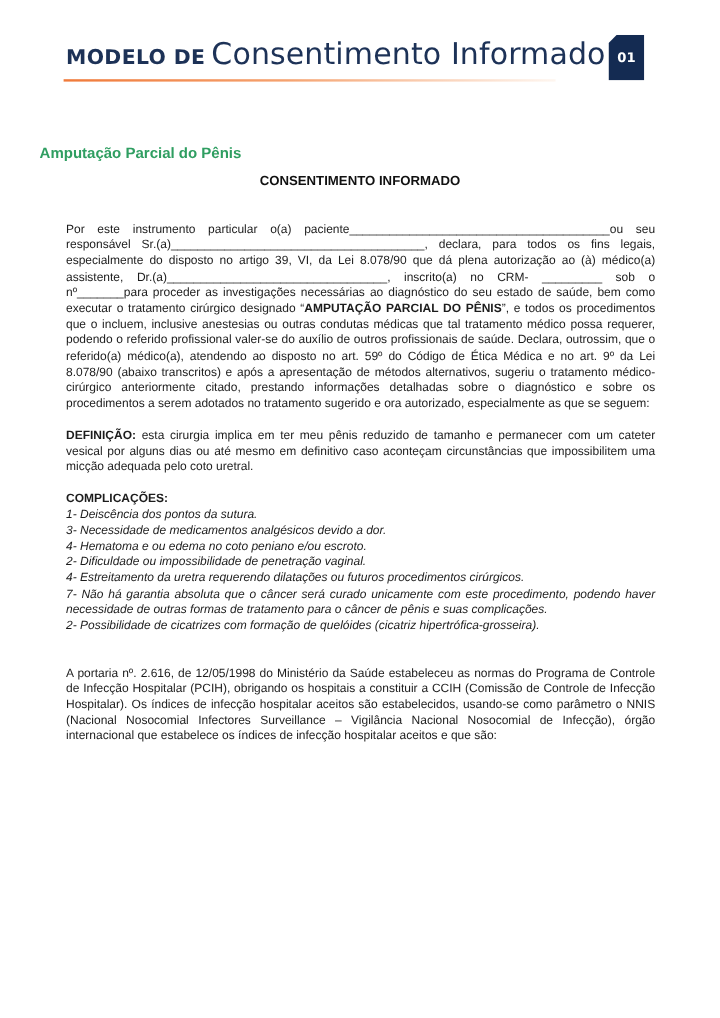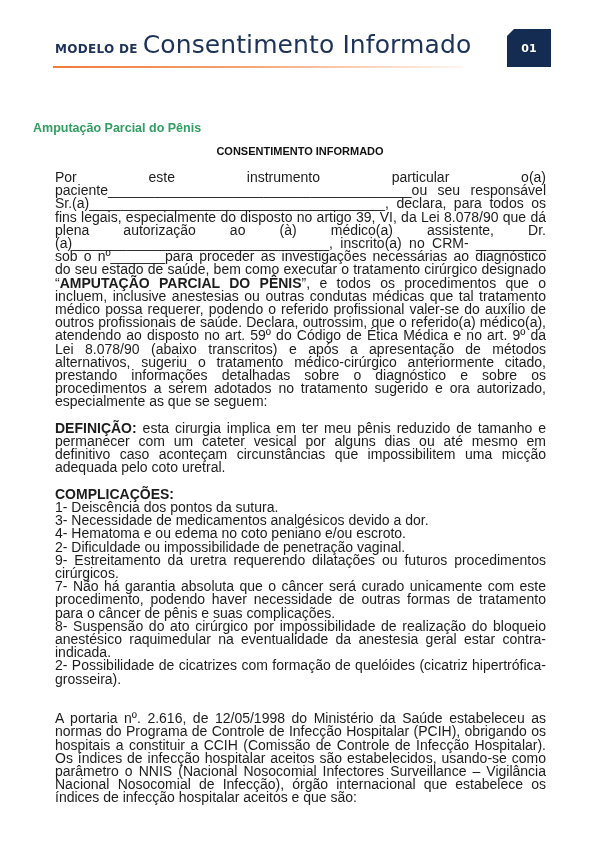--- a/index.html
+++ b/index.html
@@ -1,38 +1,38 @@
 <!DOCTYPE html>
 <html><head>
 <meta charset="utf-8">
 <style>
   html, body { margin: 0; padding: 0; background: #ffffff; }
   body { width: 600px; height: 848px; position: relative; overflow: hidden;
          font-family: "Liberation Sans", sans-serif; color: #1a1a1a; }
   .header { position: absolute; left: 0; top: 0; width: 600px; height: 90px; }
   .brand { position: absolute; left: 55px; top: 30px; white-space: nowrap; color: #1d3257; }
-  .brand .small { font-family: "DejaVu Sans", sans-serif; font-weight: bold; font-size: 12px;
+  .brand .small { font-family: "DejaVu Sans", sans-serif; font-weight: bold; font-size: 17px;
                   letter-spacing: 0.3px; vertical-align: baseline; margin-right: 5px; }
   .brand .big { font-family: "DejaVu Sans", sans-serif; font-size: 25px; font-weight: normal;
                 letter-spacing: 0.1px; vertical-align: baseline; }
   .underline { position: absolute; left: 53px; top: 66px; width: 410px; height: 1.5px;
                background: linear-gradient(to right, #f07a3a 0%, #f5a26f 45%, rgba(250,210,180,0.2) 100%); }
-  .badge { position: absolute; left: 507px; top: 29px; width: 44px; height: 38px; background: #142b52;
+  .badge { position: absolute; left: 507px; top: 29px; width: 30px; height: 38px; background: #142b52;
            clip-path: polygon(7px 0, 100% 0, 100% 100%, 0 100%, 0 7px);
            color: #ffffff; font-family: "DejaVu Sans", sans-serif; font-weight: bold; font-size: 11px;
            display: flex; align-items: center; justify-content: center; }
   .doc-title { position: absolute; left: 33px; top: 121px; font-size: 12.5px; font-weight: bold; color: #2f9e61; }
   .doc-heading { position: absolute; left: 0; width: 600px; top: 145px; text-align: center;
                  font-size: 11px; font-weight: bold; color: #111; }
-  .content { position: absolute; left: 55px; top: 171px; width: 491px; font-size: 14px; line-height: 13.2px;
+  .content { position: absolute; left: 55px; top: 185px; width: 491px; font-size: 10px; line-height: 13.2px;
              color: #1c1c1c; }
   .content p { margin: 0; text-align: justify; }
   .gap { height: 13.2px; }
   .b { font-weight: bold; }
-  .list-item { margin: 0; text-align: justify; }
+  .list-item { margin: 0; text-align: justify; font-style: italic; }
 </style>
 </head>
 <body>
 
 <div class="header">
   <div class="brand">
     <span class="small">MODELO DE</span><span class="big">Consentimento Informado</span>
   </div>
   <div class="underline"></div>
   <div class="badge">
@@ -50,23 +50,22 @@
 
   <p><span class="b">DEFINIÇÃO:</span><span> esta cirurgia implica em ter meu pênis reduzido de tamanho e permanecer com um cateter vesical por alguns dias ou até mesmo em definitivo caso aconteçam circunstâncias que impossibilitem uma micção adequada pelo coto uretral.</span></p>
 
   <div class="gap"></div>
 
   <p class="b">COMPLICAÇÕES:</p>
   <p class="list-item">1- Deiscência dos pontos da sutura.</p>
   <p class="list-item">3- Necessidade de medicamentos analgésicos devido a dor.</p>
   <p class="list-item">4- Hematoma e ou edema no coto peniano e/ou escroto.</p>
   <p class="list-item">2- Dificuldade ou impossibilidade de penetração vaginal.</p>
-  <p class="list-item">9- Estreitamento da uretra requerendo dilatações ou futuros procedimentos cirúrgicos.</p>
+  <p class="list-item">4- Estreitamento da uretra requerendo dilatações ou futuros procedimentos cirúrgicos.</p>
   <p class="list-item">7- Não há garantia absoluta que o câncer será curado unicamente com este procedimento, podendo haver necessidade de outras formas de tratamento para o câncer de pênis e suas complicações.</p>
-  <p class="list-item">8- Suspensão do ato cirúrgico por impossibilidade de realização do bloqueio anestésico raquimedular na eventualidade da anestesia geral estar contra-indicada.</p>
   <p class="list-item">2- Possibilidade de cicatrizes com formação de quelóides (cicatriz hipertrófica-grosseira).</p>
 
   <div class="gap"></div>
 
 
   <div class="gap"></div>
 
   <p>A portaria nº. 2.616, de 12/05/1998 do Ministério da Saúde estabeleceu as normas do Programa de Controle de Infecção Hospitalar (PCIH), obrigando os hospitais a constituir a CCIH (Comissão de Controle de Infecção Hospitalar). Os índices de infecção hospitalar aceitos são estabelecidos, usando-se como parâmetro o NNIS (Nacional Nosocomial Infectores Surveillance – Vigilância Nacional Nosocomial de Infecção), órgão internacional que estabelece os índices de infecção hospitalar aceitos e que são:</p>
 </div>
 

